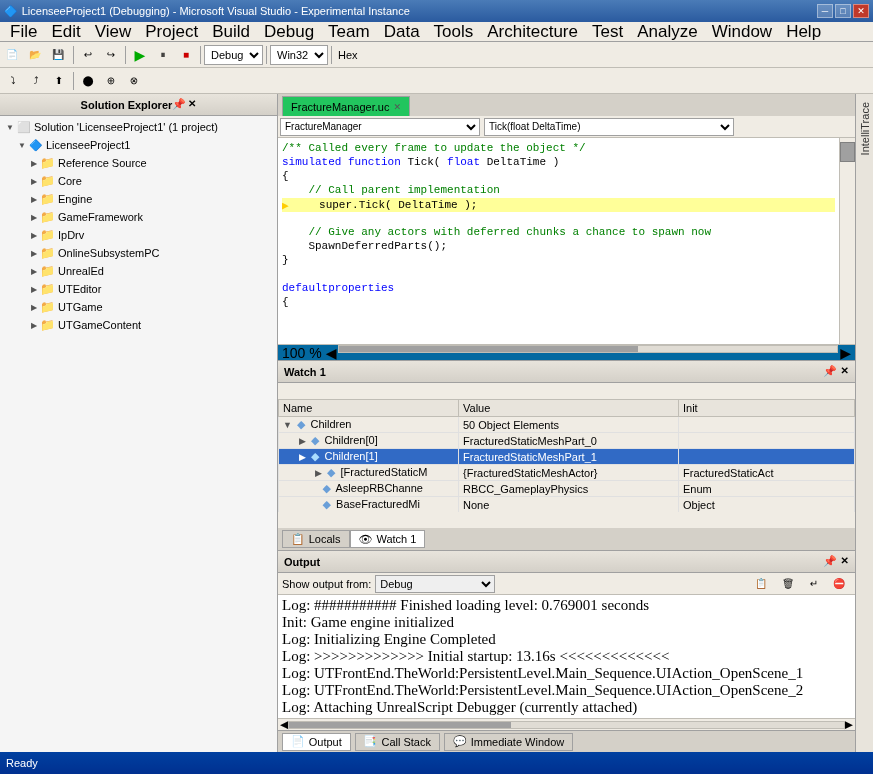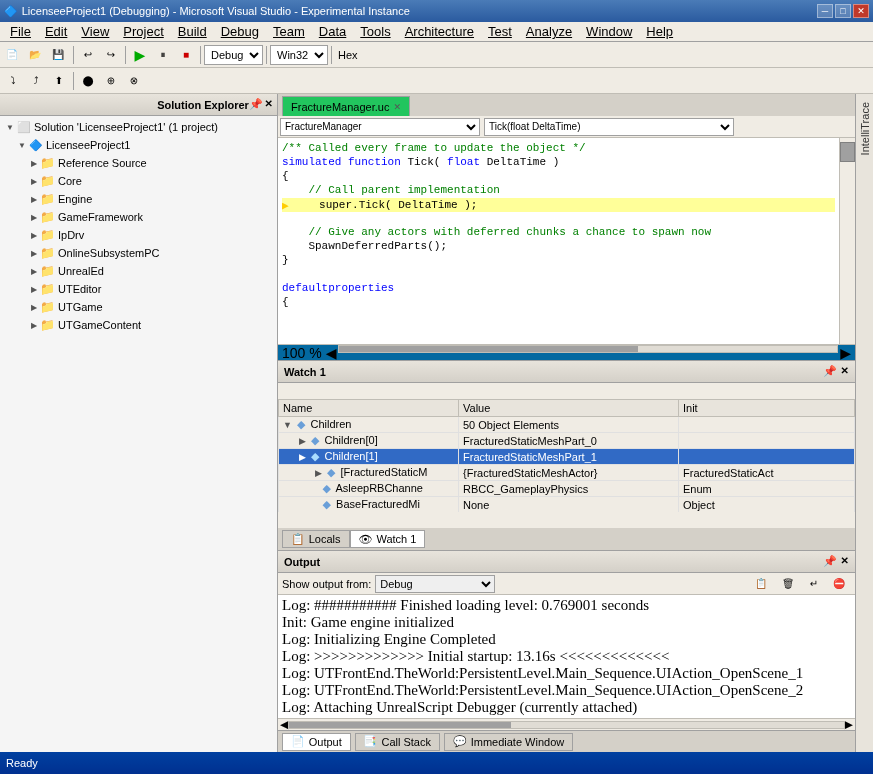--- a/index.html
+++ b/index.html
@@ -7,34 +7,34 @@
     
     
     #title-bar { background: linear-gradient(to bottom, #4a7bb7, #2a5a9f); color: white; height: 22px; display: flex; align-items: center; justify-content: space-between; padding: 0 4px; font-size: 11px; }
     #title-bar .title { display: flex; align-items: center; gap: 4px; }
     #title-bar .win-controls { display: flex; gap: 2px; }
     #title-bar .win-btn { width: 16px; height: 14px; border: 1px solid rgba(255,255,255,0.4); background: rgba(255,255,255,0.2); color: white; font-size: 9px; display: flex; align-items: center; justify-content: center; cursor: pointer; }
     #title-bar .win-btn.close { background: #c0392b; }
 
     
     #menu-bar { background: #f0ece4; border-bottom: 1px solid #a0a0a0; height: 20px; display: flex; align-items: center; padding: 0 4px; gap: 2px; }
-    .menu-item { padding: 2px 6px; font-size: 13px; color: #000; cursor: pointer; height: 18px; display: flex; align-items: center; text-decoration: underline; }
+    .menu-item { padding: 2px 6px; font-size: 17px; color: #000; cursor: pointer; height: 18px; display: flex; align-items: center; }
 
     
     .toolbar { background: #f0ece4; border-bottom: 1px solid #c0bdb5; height: 26px; display: flex; align-items: center; padding: 0 2px; gap: 1px; }
     .tb-btn { width: 22px; height: 22px; border: 1px solid transparent; background: transparent; display: flex; align-items: center; justify-content: center; cursor: pointer; font-size: 10px; }
     .tb-sep { width: 1px; height: 18px; background: #a0a0a0; margin: 0 2px; }
     .tb-dropdown { height: 20px; border: 1px solid #a0a0a0; background: white; font-size: 11px; padding: 0 2px; }
 
     
     #main-layout { display: flex; height: calc(774px - 22px - 20px - 26px - 26px - 22px); }
 
     
     #solution-explorer { width: 278px; min-width: 278px; background: #f5f5f5; border-right: 1px solid #a0a0a0; display: flex; flex-direction: column; }
-    #se-header { background: linear-gradient(to bottom, #e8e4dc, #d4d0c8); border-bottom: 1px solid #a0a0a0; height: 22px; display: flex; align-items: center; justify-content: flex-end; padding: 0 4px; font-size: 11px; font-weight: bold; }
+    #se-header { background: linear-gradient(to bottom, #e8e4dc, #d4d0c8); border-bottom: 1px solid #a0a0a0; height: 22px; display: flex; align-items: center; justify-content: center; padding: 0 4px; font-size: 11px; font-weight: bold; }
     #se-header .se-controls { display: flex; gap: 2px; }
     #se-tree { flex: 1; overflow-y: auto; padding: 2px 0; }
     .tree-item { display: flex; align-items: center; padding: 1px 0; cursor: pointer; white-space: nowrap; }
     .tree-item .indent { display: inline-block; }
     .tree-item .expander { width: 12px; height: 12px; display: inline-flex; align-items: center; justify-content: center; font-size: 8px; color: #555; cursor: pointer; }
     .tree-item .icon { width: 16px; height: 16px; display: inline-flex; align-items: center; justify-content: center; margin-right: 2px; }
     .tree-item .label { font-size: 11px; color: #000; }
     .folder-icon { color: #dcb55a; font-size: 12px; }
 
     

